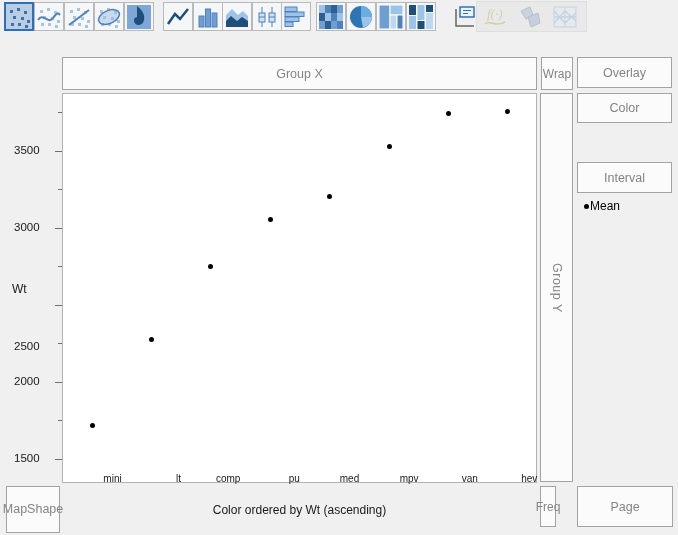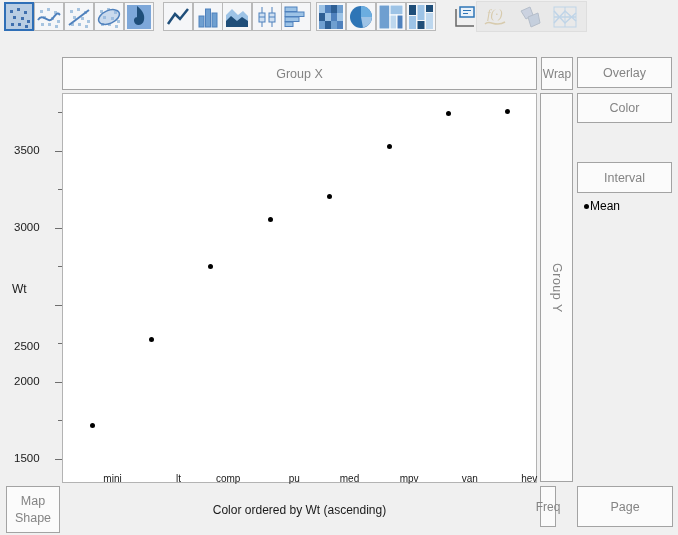--- a/index.html
+++ b/index.html
@@ -28,21 +28,21 @@
   
   .zone { position: absolute; background: #fbfbfb; border: 1px solid #a3a3a3; color: #848484; display: flex; align-items: center; justify-content: center; font-size: 12.5px; }
   .zone-groupx   { left: 62px;  top: 57px;  width: 475px; height: 33px; }
   .zone-wrap     { left: 541px; top: 57px;  width: 32px;  height: 33px; font-size: 12px; }
   .zone-overlay  { left: 577px; top: 57px;  width: 95px;  height: 31px; }
   .zone-color    { left: 577px; top: 93px;  width: 95px;  height: 30px; }
   .zone-size     { left: 577px; top: 127px; width: 95px;  height: 31px; }
   .zone-interval { left: 577px; top: 162px; width: 95px;  height: 31px; }
   .zone-groupy   { left: 540px; top: 93px;  width: 33px;  height: 389px; }
   .zone-groupy span { writing-mode: vertical-rl; font-size: 12.5px; letter-spacing: 0.5px; }
-  .zone-mapshape { left: 6px;   top: 486px; width: 54px;  height: 47px; flex-direction: column; line-height: 1.3; }
+  .zone-mapshape { left: 6px;   top: 486px; width: 54px;  height: 47px; flex-direction: row; line-height: 1.3; }
   .zone-freq     { left: 540px; top: 486px; width: 16px;  height: 41px; font-size: 12px; }
   .zone-page     { left: 577px; top: 486px; width: 96px;  height: 41px; }
 
   
   .legend { position: absolute; left: 584px; top: 199px; display: flex; align-items: center; gap: 1px; }
   .legend-dot { width: 5px; height: 5px; border-radius: 50%; background: #000; }
   .legend-label { font-size: 12px; color: #000; }
 
   
   .plot { position: absolute; left: 62px; top: 93px; width: 475px; height: 390px; background: #ffffff; border: 1px solid #b3b3b3; }

